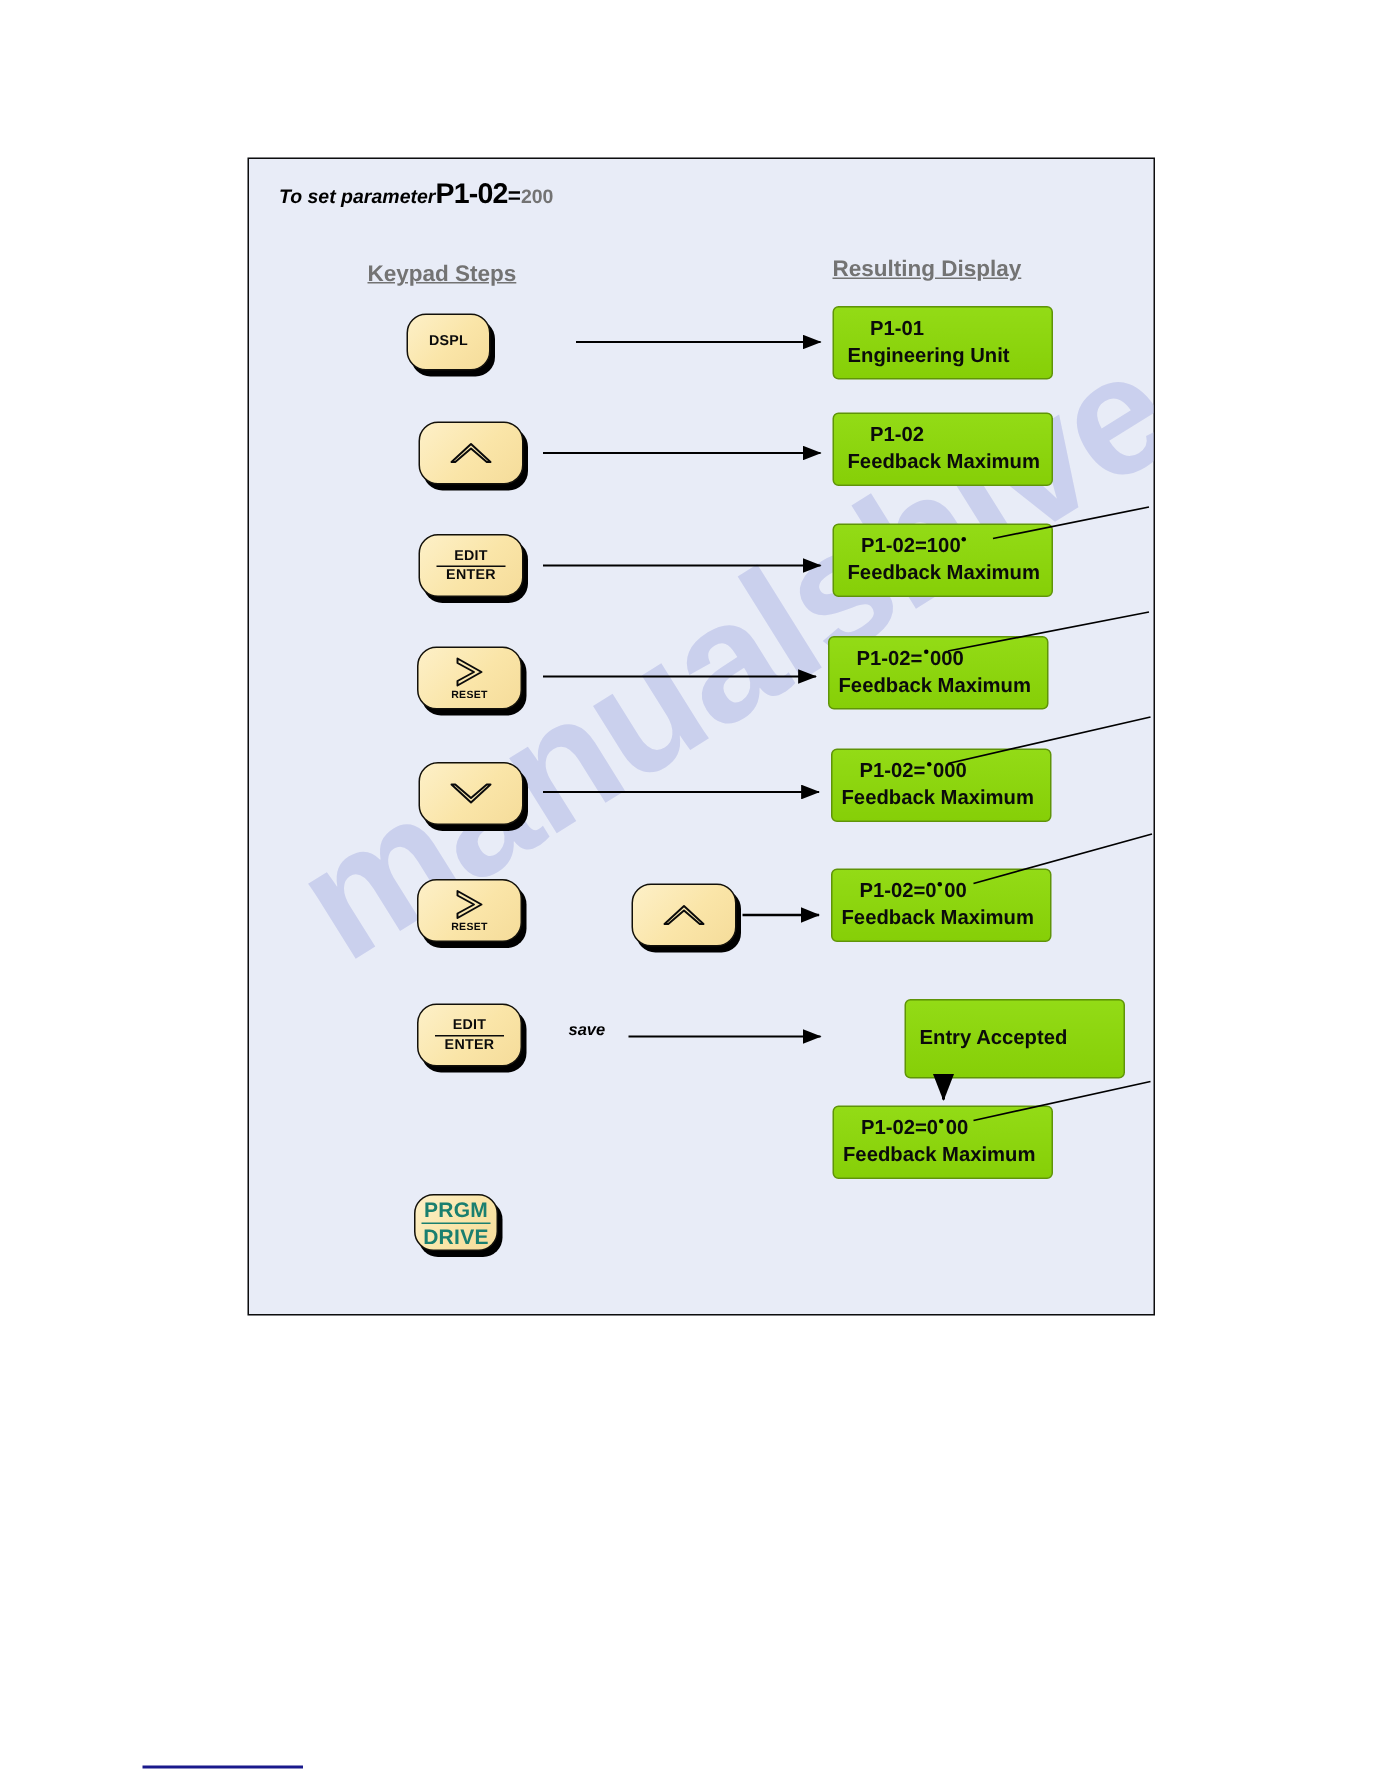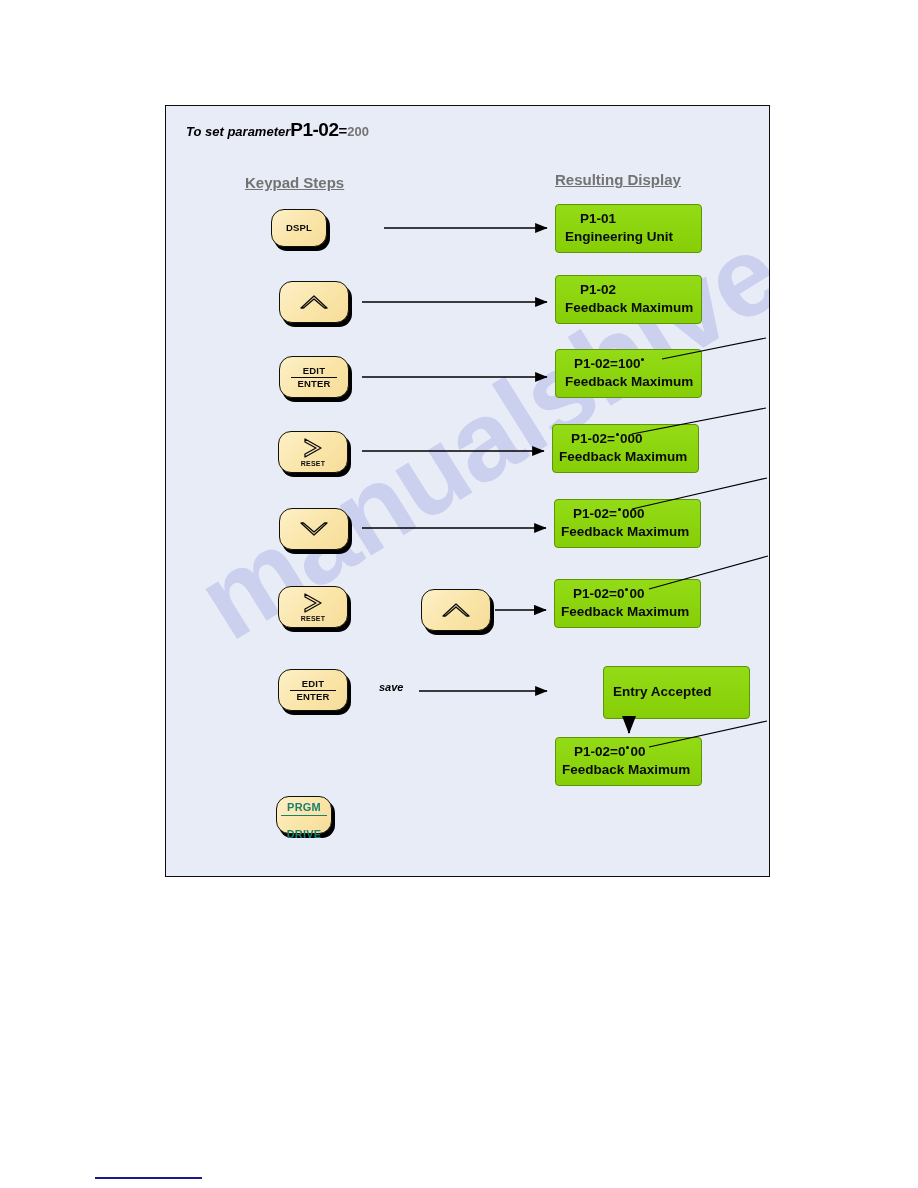--- a/index.html
+++ b/index.html
@@ -116,21 +116,21 @@
   }
   .key-btn.wide { width: 56px; height: 38px; }
   .key-btn.sq   { width: 70px; height: 42px; }
   .key-btn .lbl {
     font-size: 9.5px;
     font-weight: bold;
     color: #0b0b0b;
     letter-spacing: 0.2px;
     line-height: 1.05;
   }
-  .key-btn .lbl.teal { color: #1a7f6f; font-size: 11px; margin-top: 12px; }
+  .key-btn .lbl.teal { color: #1a7f6f; font-size: 14px; }
   .key-btn .stack-top {
     padding-bottom: 1px;
     border-bottom: 1.3px solid #0b0b0b;
     width: 46px;
     text-align: center;
   }
   .key-btn .stack-top.tealline { border-bottom-color: #1a7f6f; }
   .key-btn .stack-bot {
     padding-top: 1px;
     width: 46px;

